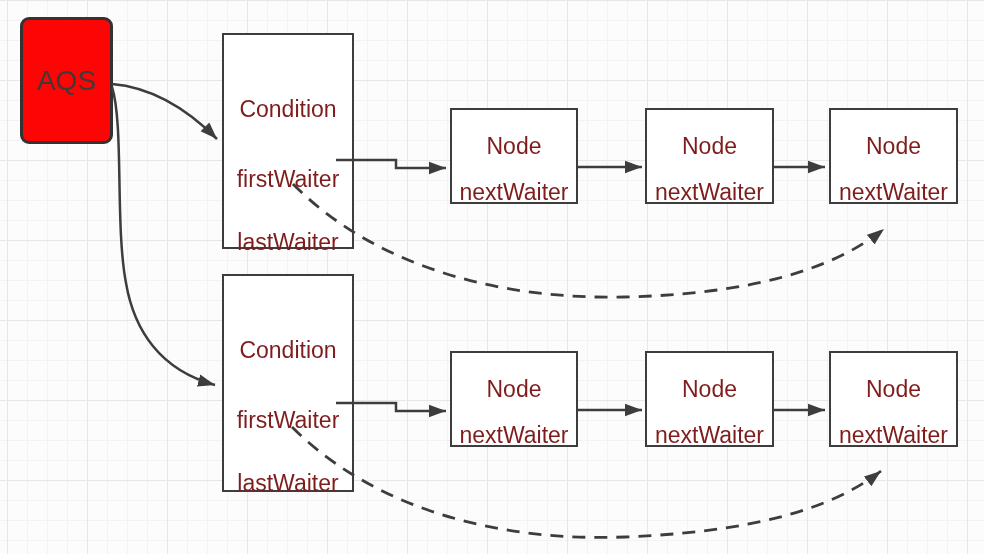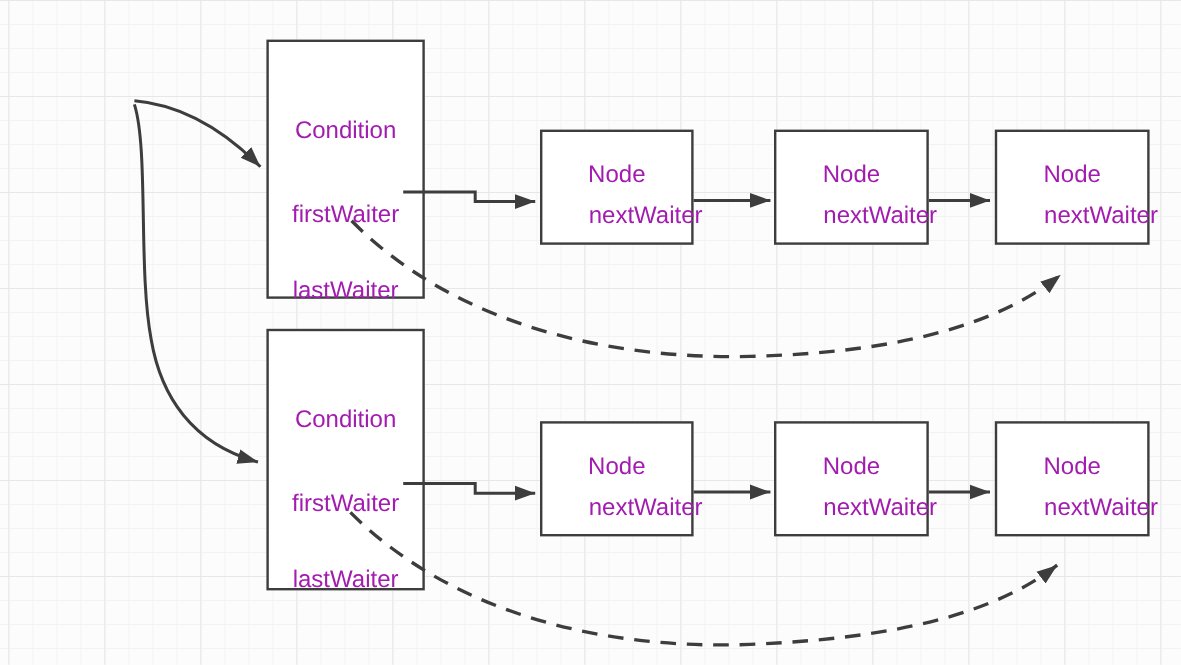--- a/index.html
+++ b/index.html
@@ -22,50 +22,53 @@
   }
   .shape{
     position:absolute;
     box-sizing:border-box;
     background:#ffffff;
     border:2.5px solid #3d3d3d;
   }
   .shape .t{
     position:absolute;left:0;width:100%;
     text-align:center;
-    font-size:20px;line-height:21px;
-    color:#a21caf;
+    font-size:23px;line-height:21px;
+    color:#7f1d1d;
     white-space:pre;
   }
   
   #aqs{
     left:20px;top:17px;width:93px;height:127px;
     background:#fe0505;
     border:3px solid #333333;
     border-radius:9px;
     display:flex;align-items:center;justify-content:center;
     font-size:28px;
     color:#3f3a3a;
   }
   
   #cond1{left:222px;top:33px;width:132px;height:216px;}
   #cond2{left:222px;top:274px;width:132px;height:218px;}
   .cond-title{top:64px;}
   .cond-fields{top:92px;}
   
   .node{width:129px;height:96px;}
   .node-title{top:26px;}
-  .node-field{top:60px;margin-left:24px;}
+  .node-field{top:72px;}
   #svg-layer{position:absolute;left:0;top:0;pointer-events:none;}
 </style>
 </head>
 <body>
 
 <div id="canvas">
 
+  <div id="aqs" class="shape">
+    <span>AQS</span>
+  </div>
 
   <div id="cond1" class="shape">
     <div class="t cond-title">Condition</div>
     <div class="t cond-fields">
       <div>firstWaiter</div>
       <div>lastWaiter</div>
     </div>
   </div>
 
   <div class="shape node" style="left:450px;top:108px;width:128px;">

